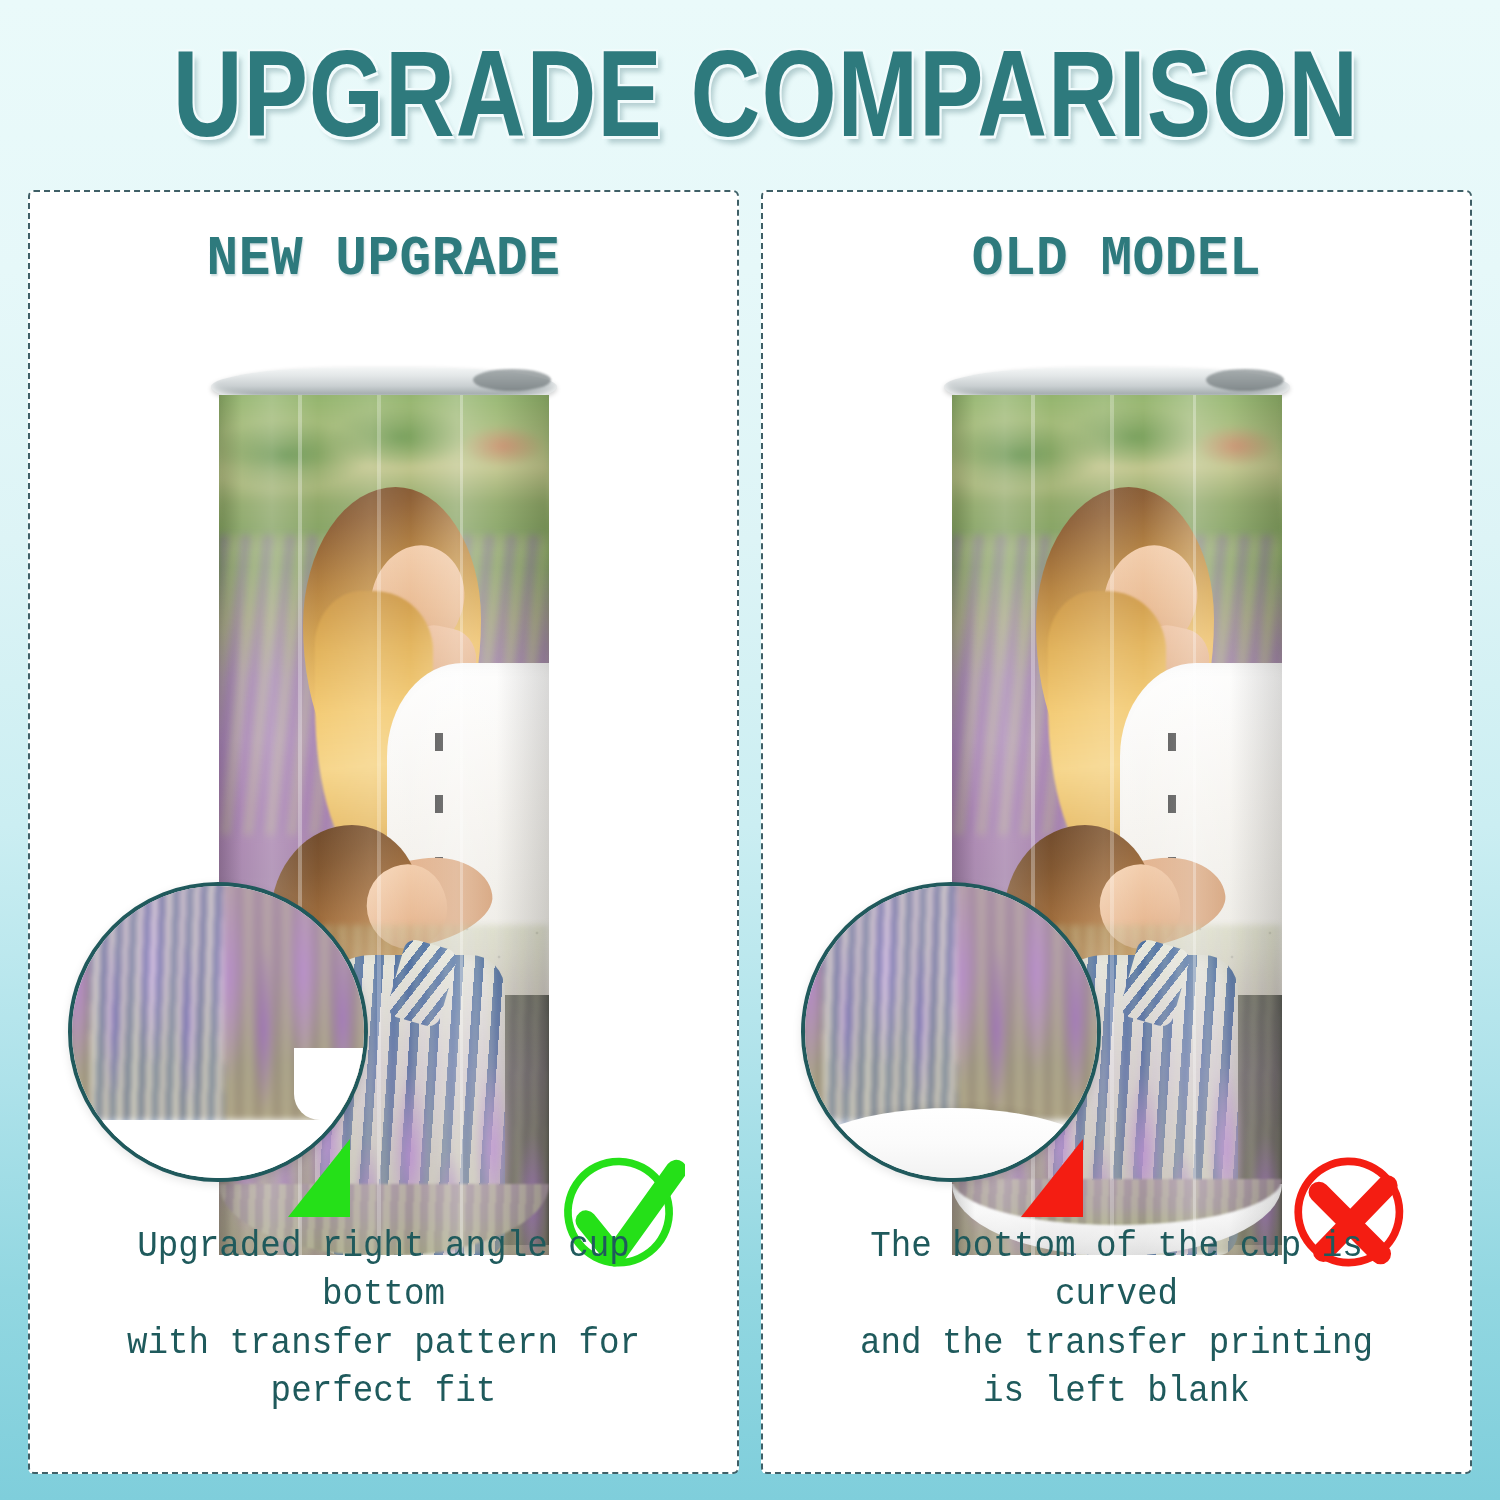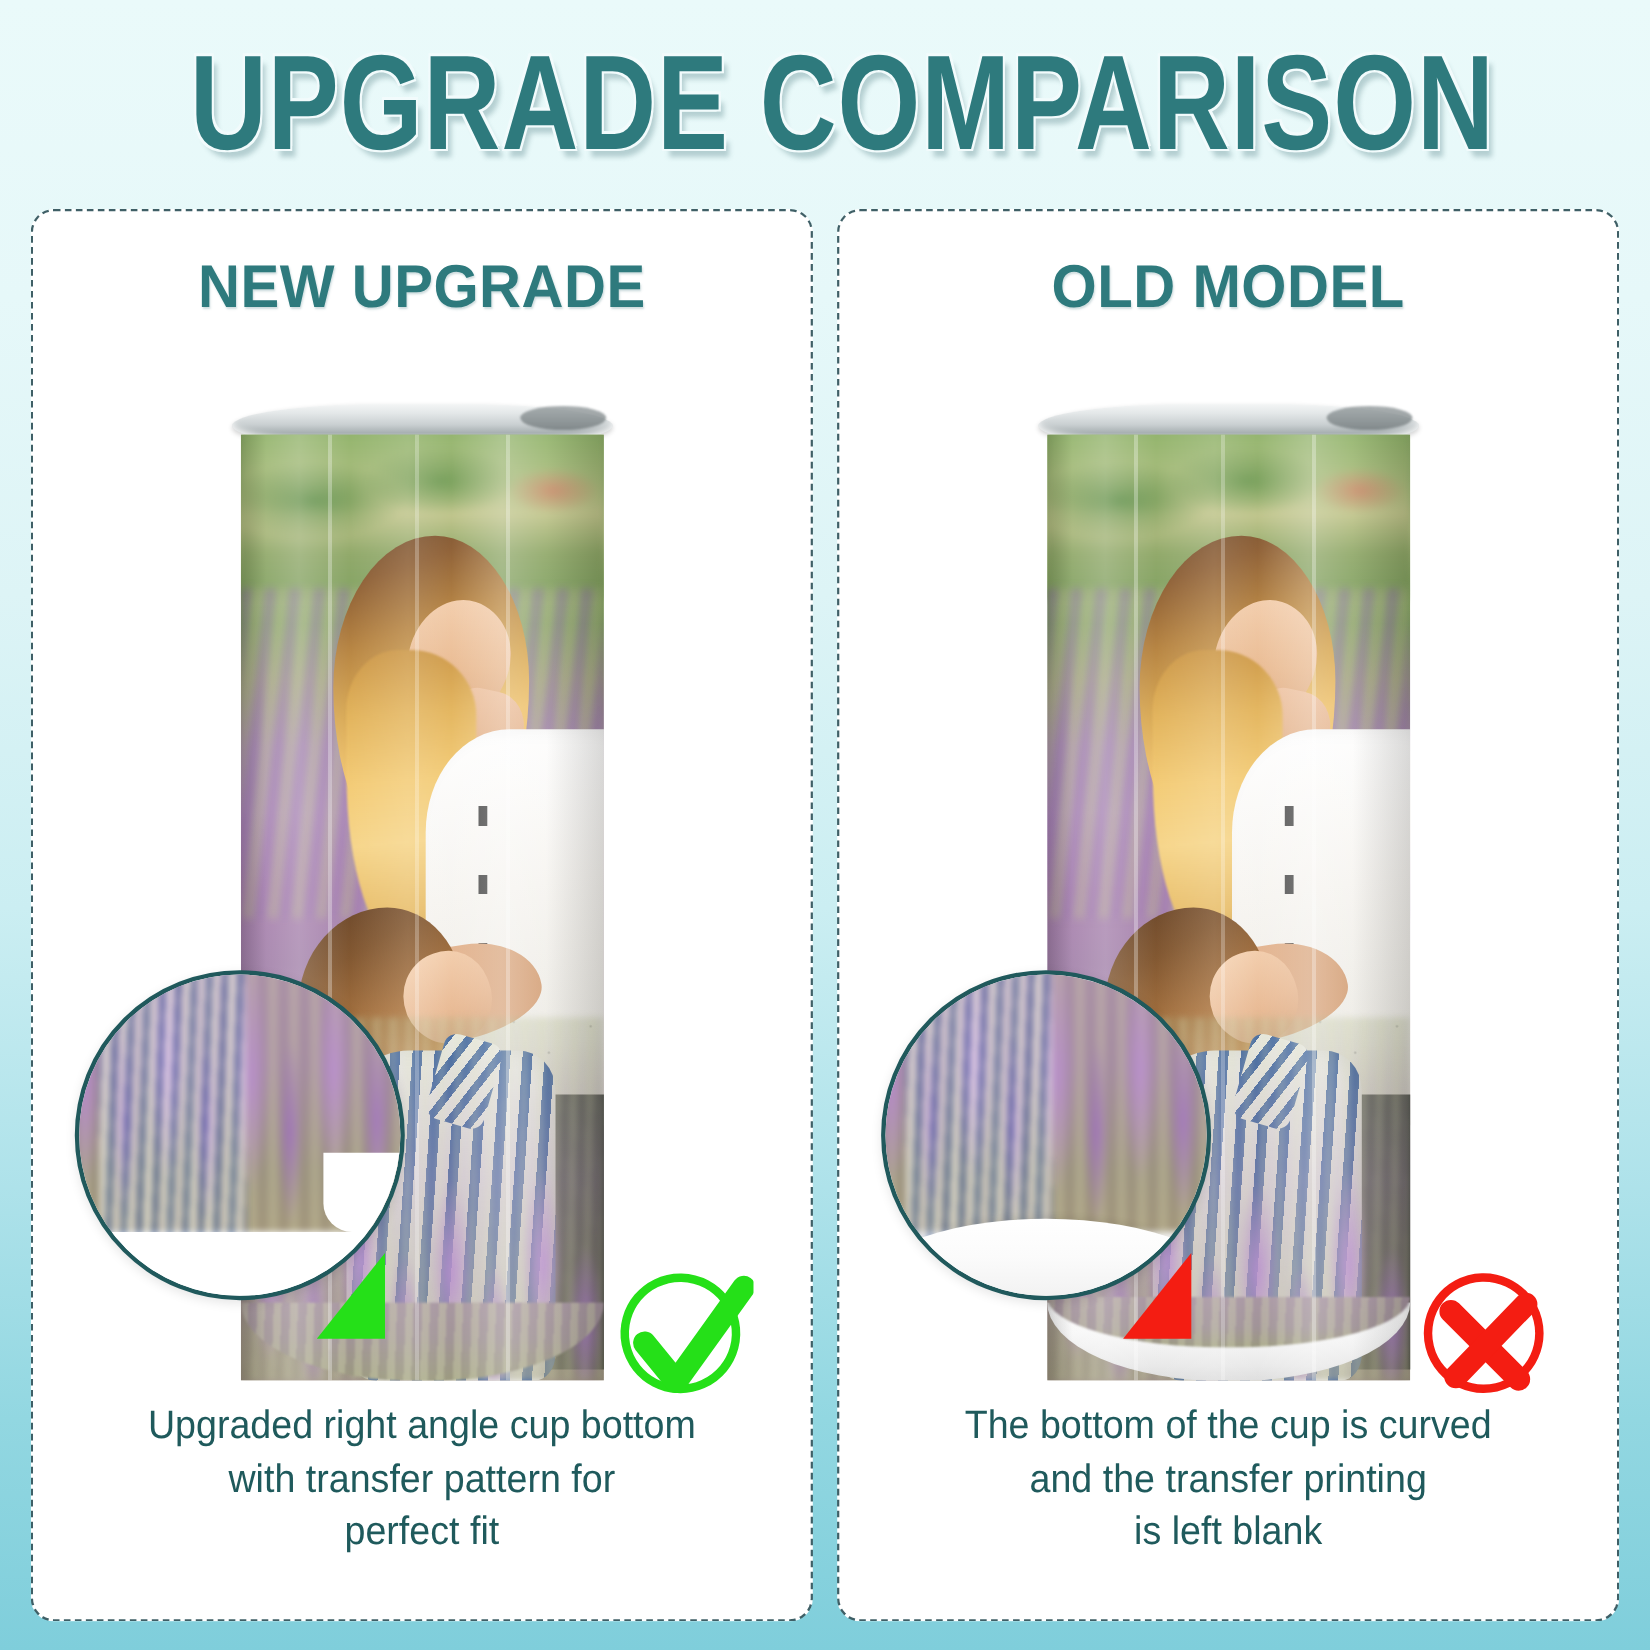--- a/index.html
+++ b/index.html
@@ -60,22 +60,23 @@
     width: 1444px;
     height: 1284px;
     display: flex;
     gap: 22px;
   }
   .panel {
     flex: 1 1 0;
     position: relative;
     background: #ffffff;
     border: 2px dashed #3f5f66;
-    border-radius: 21px;
+    border-radius: 6px;
     overflow: hidden;
+    font-family: Liberation Mono, monospace;
   }
 
   .panel-heading {
     position: absolute;
     top: 36px;
     left: 0;
     width: 100%;
     text-align: center;
     font-size: 55px;
     font-weight: 700;

